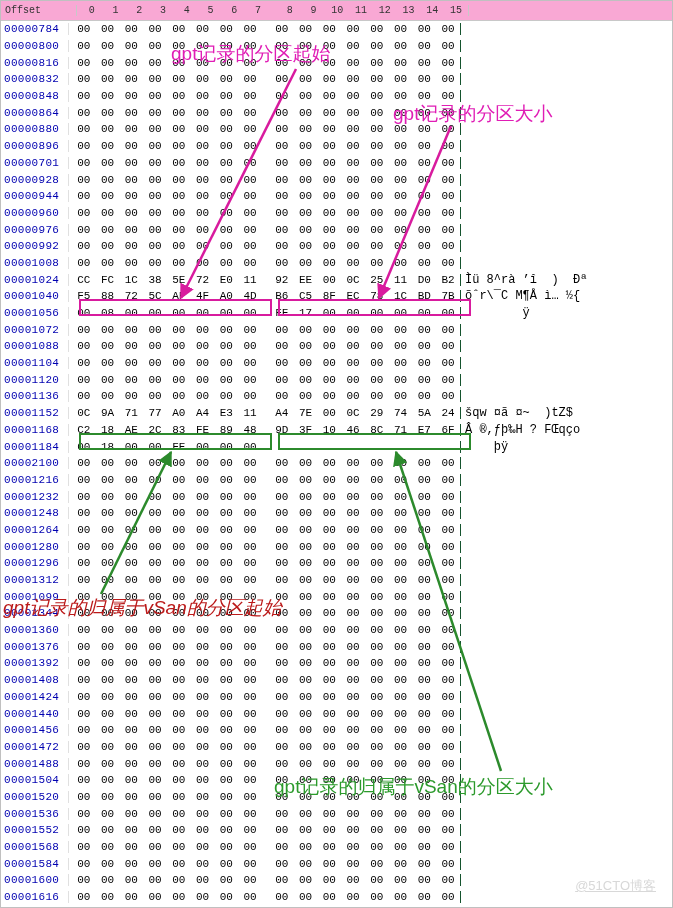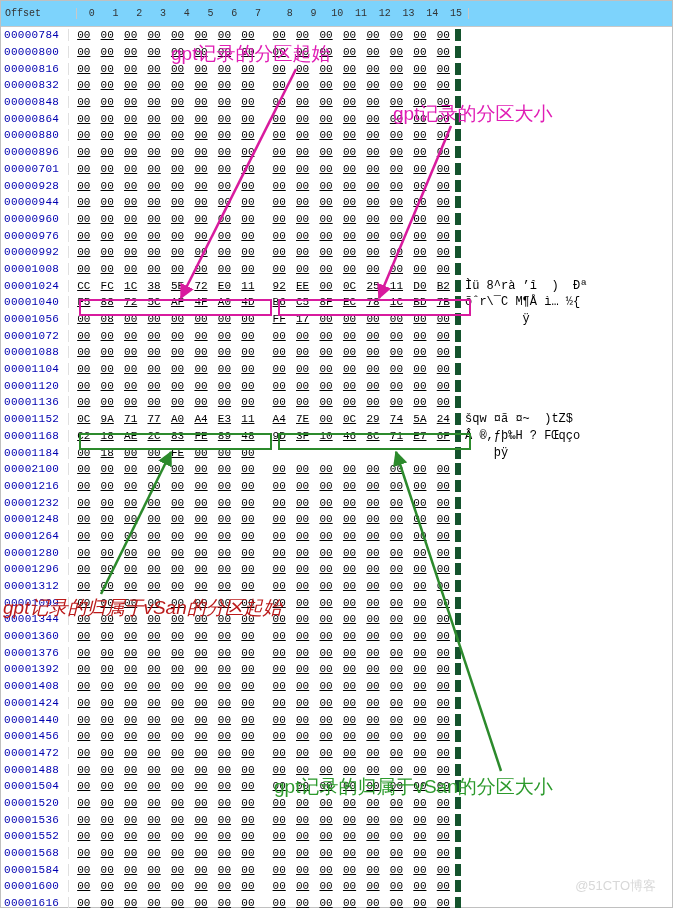--- a/index.html
+++ b/index.html
@@ -15,22 +15,22 @@
   .hex-viewer {
     position: relative;
     width: 673px;
     height: 908px;
     border: 1px solid #c0c0c0;
     background: #fff;
   }
   .col-header {
     display: flex;
     border-bottom: 1px solid #c8c8c8;
-    background: #7dd3fc;
-    height: 26px;
+    background: #f9a8d4;
+    height: 20px;
     align-items: center;
     font-size: 10px;
     color: #333;
   }
   .col-offset-hdr {
     width: 76px;
     border-right: 1px solid #c8c8c8;
     padding-left: 4px;
   }
   .col-bytes-hdr {
@@ -60,24 +60,23 @@
     width: 68px;
     padding-left: 3px;
     color: #0000b0;
     border-right: 1px solid #e0e0e0;
     font-size: 11px;
     letter-spacing: 0.3px;
   }
   .bytes {
     width: 392px;
     display: flex;
-    border-right: 6px solid #14532d;
+    border-right: 1px solid #14532d;
     padding-left: 3px;
     position: relative;
-    text-decoration: underline;
   }
   .byte { width: 24px; text-align: center; color: #000; }
   .byte.zero { color: #000; }
   .gap { width: 8px; }
   .ascii {
     padding-left: 4px;
     color: #000;
     white-space: pre;
     font-size: 12px;
   }
@@ -105,20 +104,21 @@
     width: 673px; height: 908px;
     pointer-events: none;
   }
   .watermark {
     position: absolute;
     right: 16px;
     bottom: 12px;
     color: #d8d8d8;
     font-family: sans-serif;
     font-size: 13px;
+    text-decoration: underline;
   }
 </style>
 </head>
 <body>
 
 <div class="hex-viewer">
   <div class="col-header">
     <div class="col-offset-hdr">Offset</div>
     <div class="col-bytes-hdr" id="bytes-hdr">
         <span>0</span>

